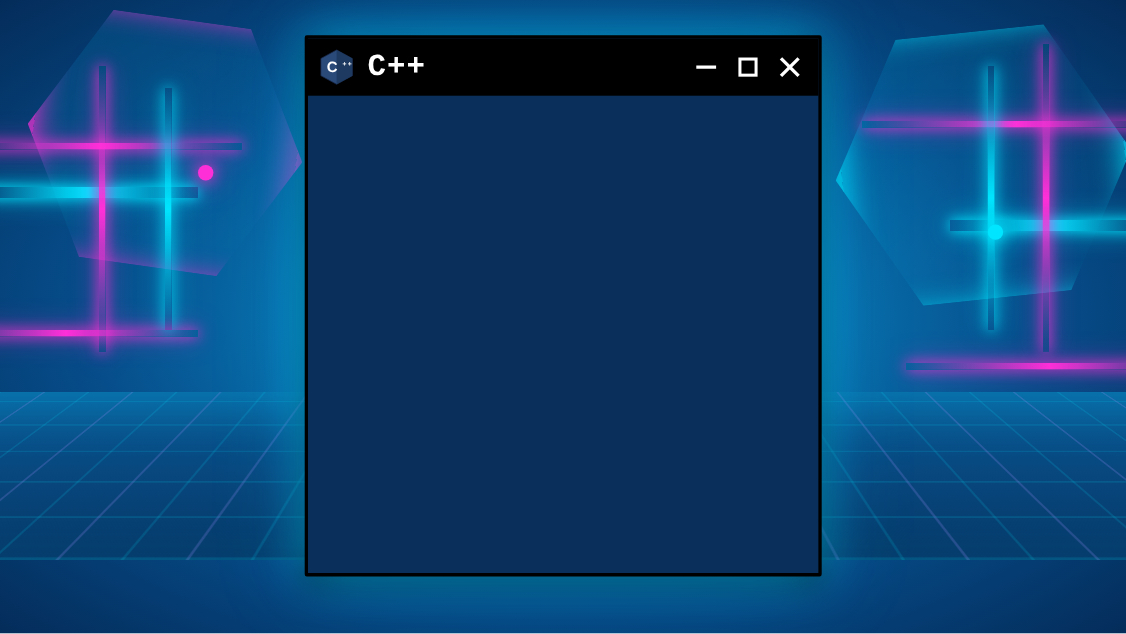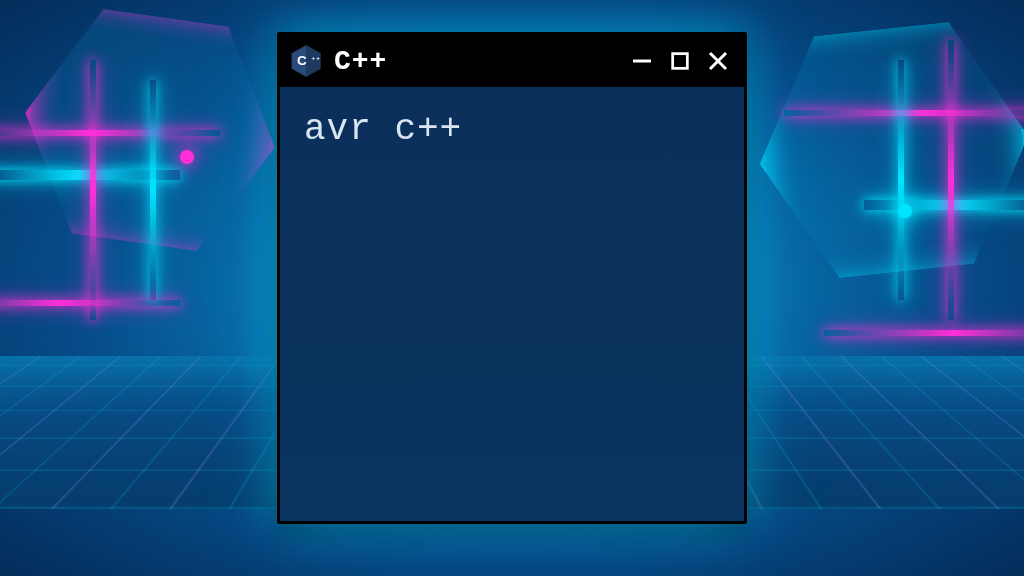--- a/index.html
+++ b/index.html
@@ -200,16 +200,13 @@
           </svg>
       </span>
       <span class="ctrl">
         <svg viewBox="0 0 24 24" width="24" height="24">
             <line x1="4" y1="4" x2="20" y2="20"></line>
             <line x1="20" y1="4" x2="4" y2="20"></line>
           </svg>
       </span>
     </div>
   </div>
-  <div class="content">
-    <div>avr c++</div>
-  </div>
 </div>
 
 </body></html>

